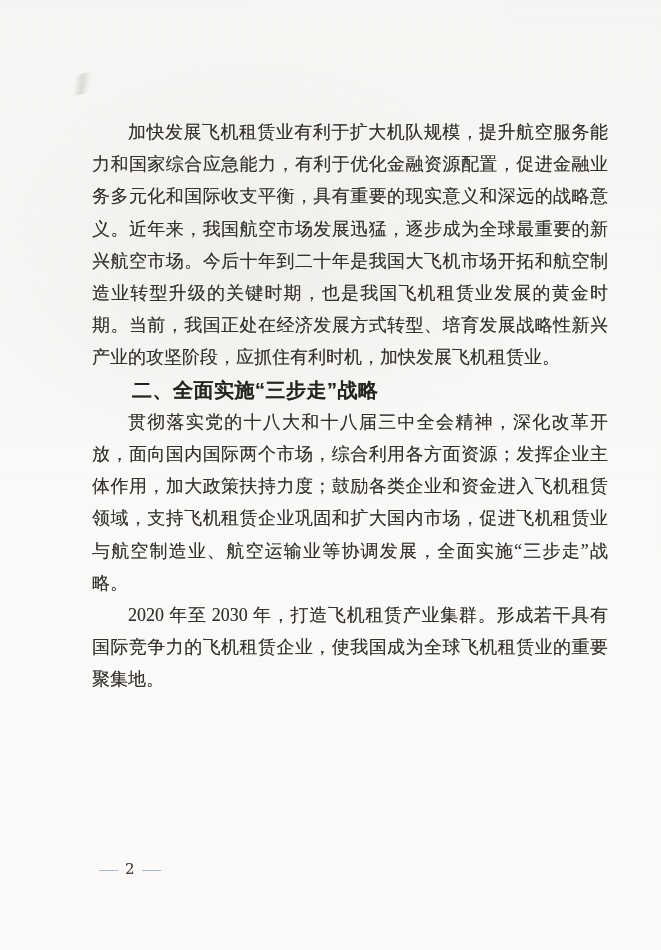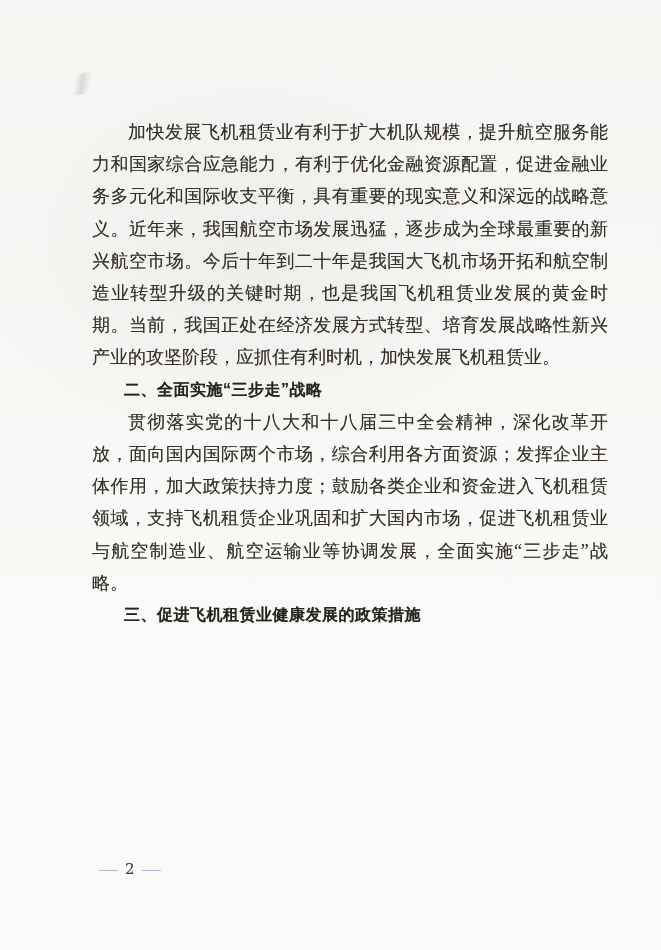--- a/index.html
+++ b/index.html
@@ -52,21 +52,21 @@
     margin: 0;
     text-indent: 2em;
     text-align: justify;
     text-justify: inter-character;
   }
   .heading {
     margin: 0;
     text-indent: 2em;
     font-family: "Liberation Sans", "DejaVu Sans", sans-serif;
     font-weight: bold;
-    font-size: 16px;
+    font-size: 20px;
     line-height: 32.2px;
     letter-spacing: 0.5px;
     color: #262421;
     text-align: left;
   }
   .footer {
     position: absolute;
     left: 101px;
     top: 859px;
     display: flex;
@@ -91,21 +91,21 @@
 <body>
 
 <div class="page">
 
   <div class="scan-smudge"></div>
 
   <div class="content">
     <p class="para">加快发展飞机租赁业有利于扩大机队规模，提升航空服务能力和国家综合应急能力，有利于优化金融资源配置，促进金融业务多元化和国际收支平衡，具有重要的现实意义和深远的战略意义。近年来，我国航空市场发展迅猛，逐步成为全球最重要的新兴航空市场。今后十年到二十年是我国大飞机市场开拓和航空制造业转型升级的关键时期，也是我国飞机租赁业发展的黄金时期。当前，我国正处在经济发展方式转型、培育发展战略性新兴产业的攻坚阶段，应抓住有利时机，加快发展飞机租赁业。</p>
     <h2 class="heading">二、全面实施“三步走”战略</h2>
     <p class="para">贯彻落实党的十八大和十八届三中全会精神，深化改革开放，面向国内国际两个市场，综合利用各方面资源；发挥企业主体作用，加大政策扶持力度；鼓励各类企业和资金进入飞机租赁领域，支持飞机租赁企业巩固和扩大国内市场，促进飞机租赁业与航空制造业、航空运输业等协调发展，全面实施“三步走”战略。</p>
-    <h2 class="heading">三、促进飞机租赁业健康发展的政策措施</h2>
+    <p class="para">2020 年至 2030 年，打造飞机租赁产业集群。形成若干具有国际竞争力的飞机租赁企业，使我国成为全球飞机租赁业的重要聚集地。</p>
   </div>
 
   <div class="footer">
     <span class="dash">—</span>
     <span class="pagenum">2</span>
     <span class="dash">—</span>
   </div>
 
 </div>
 

